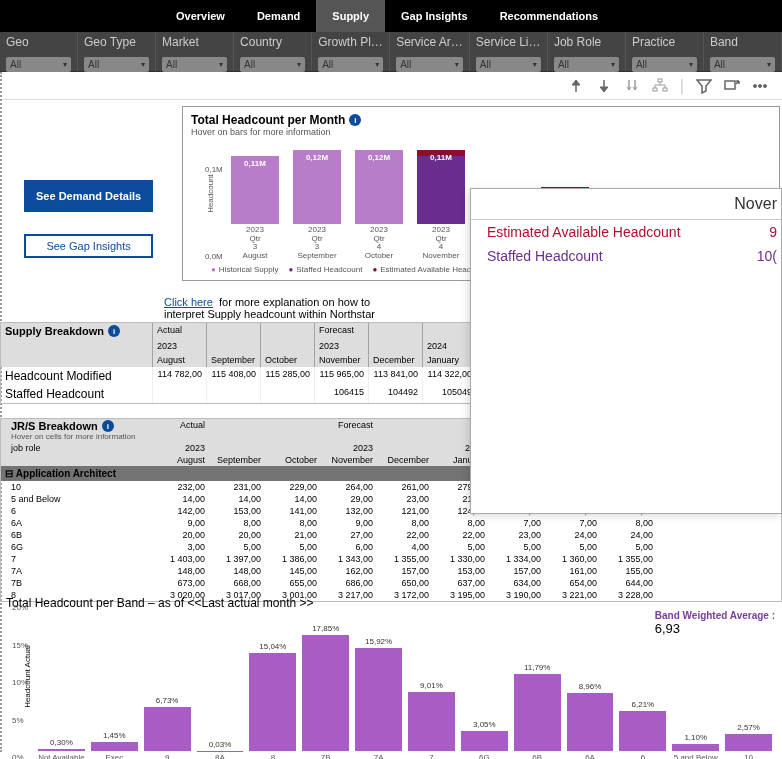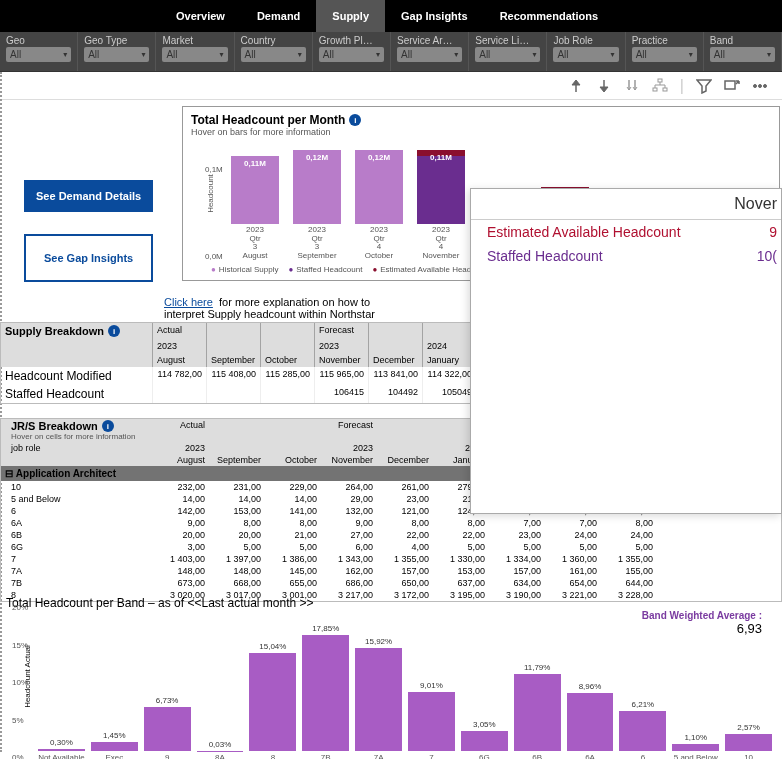--- a/index.html
+++ b/index.html
@@ -4,32 +4,32 @@
 <style>
 * { margin: 0; padding: 0; box-sizing: border-box; font-family: 'Segoe UI', Arial, sans-serif; }
 body { width: 782px; height: 759px; overflow: hidden; background: #fff; position: relative; }
 
 .topnav { background: #000; height: 32px; display: flex; align-items: stretch; padding-left: 160px; }
 .topnav-item { color: #fff; font-size: 11px; font-weight: 600; padding: 0 16px; display: flex; align-items: center; cursor: pointer; }
 .topnav-item.active { background: #555; }
 
 .filters { background: #444; height: 40px; display: flex; border-bottom: 1px solid #333; }
 .filter { flex: 1; padding: 3px 6px; border-right: 1px solid #555; }
-.filter-label { color: #ccc; font-size: 10px; margin-bottom: 1px; white-space: nowrap; overflow: hidden; }
+.filter-label { color: #ccc; font-size: 12px; margin-bottom: 8px; white-space: nowrap; overflow: hidden; }
 .filter-select { background: #888; color: #333; font-size: 10px; padding: 2px 4px; border-radius: 2px; display: flex; justify-content: space-between; align-items: center; cursor: pointer; }
 .filter-select .chev { font-size: 8px; }
 
 .toolbar { height: 28px; display: flex; justify-content: flex-end; align-items: center; gap: 12px; padding-right: 14px; border-bottom: 1px solid #ddd; }
 .toolbar-icon { width: 16px; height: 16px; cursor: pointer; fill: #666; stroke: #666; }
 
 .main { position: relative; }
 
 .side-buttons { position: absolute; left: 24px; top: 80px; display: flex; flex-direction: column; gap: 22px; }
 .btn-demand { background: #0a4b9c; color: #fff; border: none; padding: 10px 12px; font-size: 11px; font-weight: 600; cursor: pointer; }
-.btn-gap { background: #fff; color: #0a4b9c; border: 2px solid #0a4b9c; padding: 16px 14px; font-size: 11px; font-weight: 700; cursor: pointer; }
+.btn-gap { background: #fff; color: #0a4b9c; border: 2px solid #0a4b9c; padding: 4px 14px; font-size: 11px; font-weight: 400; cursor: pointer; }
 
 .chart1 { position: absolute; left: 182px; top: 6px; width: 598px; border: 1px solid #999; padding: 6px 8px; }
 .chart1-title { font-size: 12px; font-weight: 600; display: flex; align-items: center; gap: 4px; }
 .info-icon { display: inline-flex; width: 12px; height: 12px; border-radius: 50%; background: #0a4b9c; color: #fff; font-size: 8px; font-weight: bold; align-items: center; justify-content: center; }
 .chart1-sub { font-size: 9px; color: #555; margin-bottom: 4px; }
 .chart1-plot { height: 120px; display: flex; align-items: flex-end; gap: 14px; padding-left: 40px; position: relative; }
 .ylabel1 { position: absolute; left: 0; top: 40%; transform: rotate(-90deg); font-size: 8px; color: #555; }
 .ytick { position: absolute; left: 14px; font-size: 8px; color: #555; }
 .bargroup { width: 50px; display: flex; flex-direction: column; align-items: center; }
 .barstack { width: 48px; position: relative; display: flex; flex-direction: column-reverse; }
@@ -73,21 +73,21 @@
 
 .bandchart { position: absolute; left: 0; top: 494px; width: 782px; }
 .band-title { font-size: 12px; padding: 2px 6px; }
 .band-plot { height: 150px; display: flex; align-items: flex-end; gap: 6px; padding: 0 10px 0 38px; position: relative; }
 .band-ylabel { position: absolute; left: -4px; top: 40%; transform: rotate(-90deg); font-size: 8px; }
 .band-ytick { position: absolute; left: 12px; font-size: 8px; color: #555; }
 .band-bar { flex: 1; display: flex; flex-direction: column; align-items: center; }
 .band-bar-inner { width: 100%; max-width: 52px; background: #a85cc4; position: relative; }
 .band-bar-label { font-size: 8px; color: #333; margin-bottom: 2px; }
 .band-x { font-size: 8px; color: #555; margin-top: 2px; text-align: center; }
-.band-avg { position: absolute; right: 20px; top: 510px; font-size: 10px; text-align: right; }
+.band-avg { position: absolute; right: 7px; top: 510px; font-size: 10px; }
 .band-avg-label { color: #7a3ba0; font-weight: 600; }
 .band-avg-val { font-size: 13px; }
 
 .dotted-left { position: absolute; left: 0; top: 72px; width: 2px; height: 680px; border-left: 2px dotted #999; }
 </style>
 </head>
 <body>
 
 <div class="topnav" id="topnav">
     <div class="topnav-item">Overview</div>

